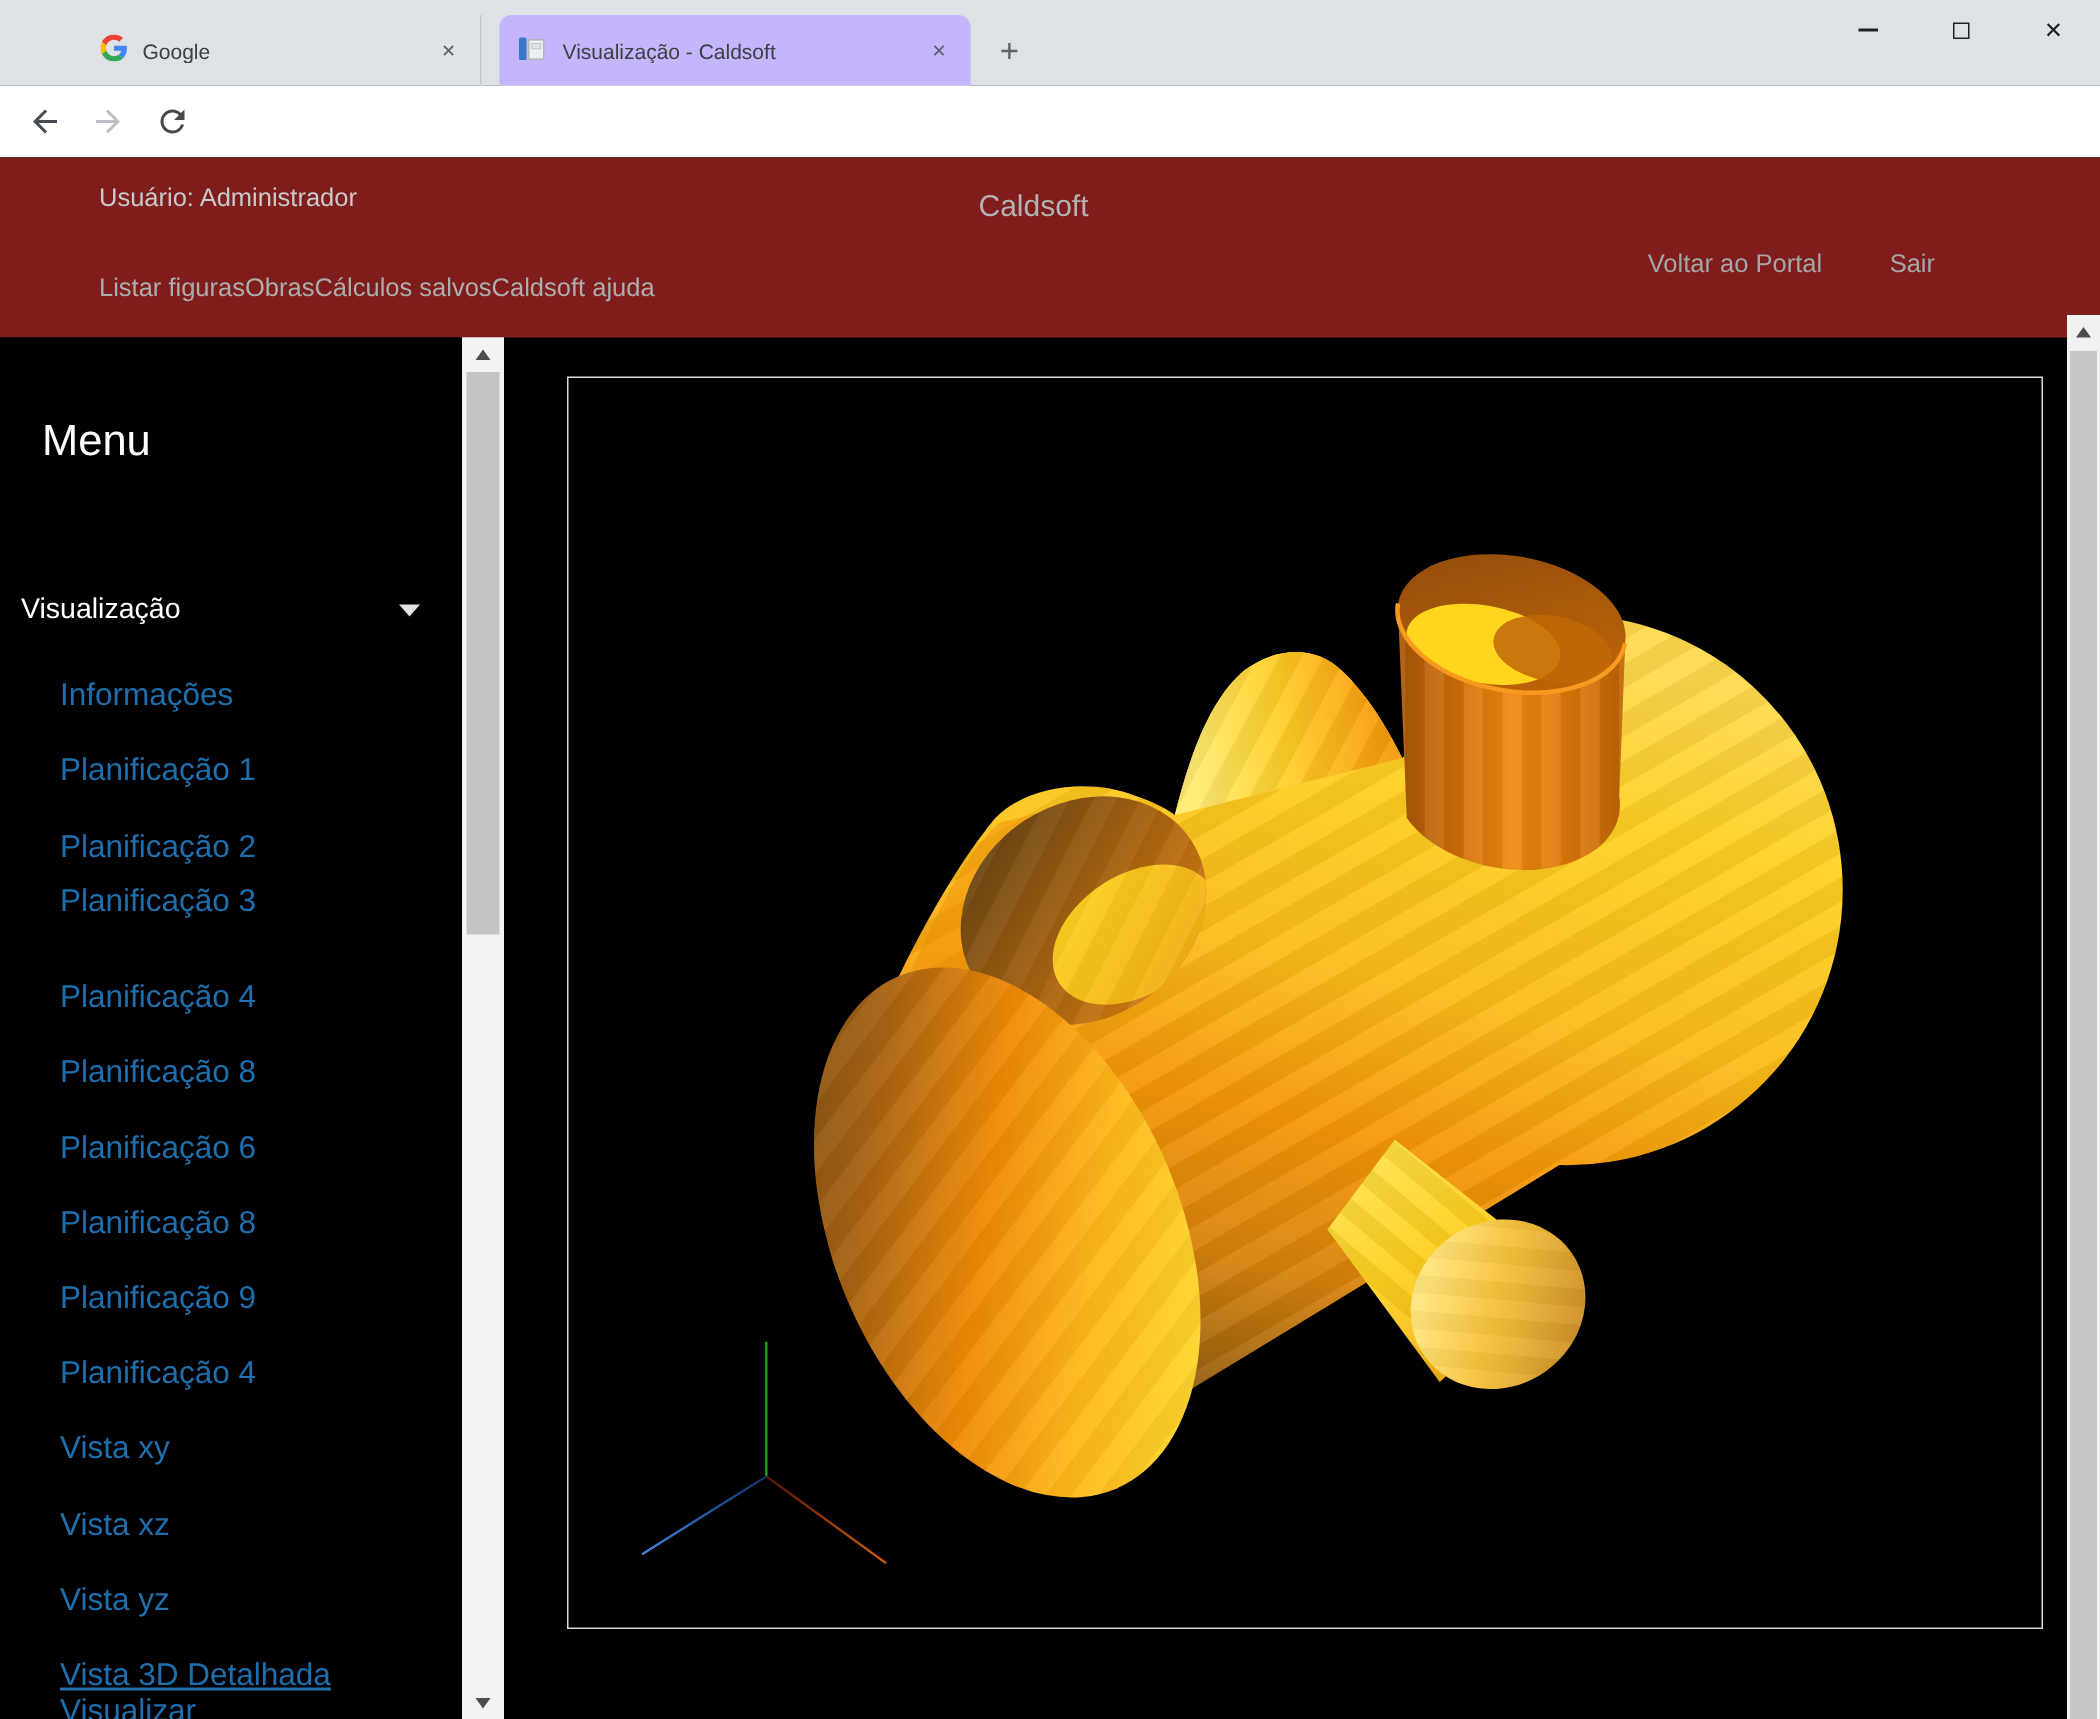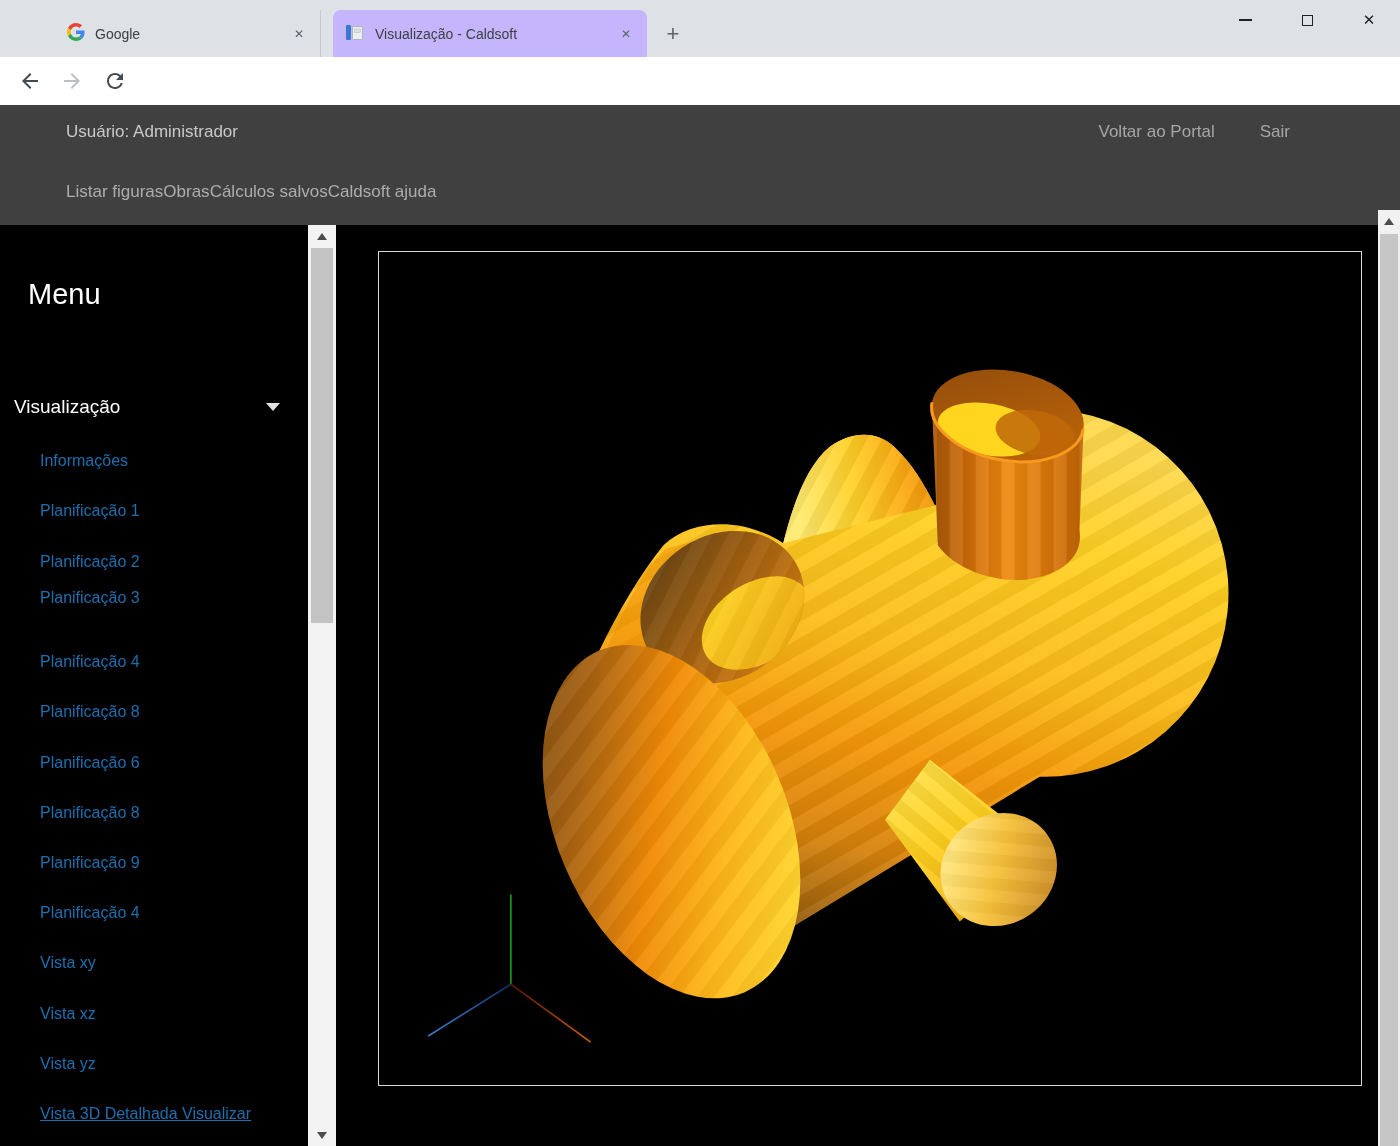--- a/index.html
+++ b/index.html
@@ -32,34 +32,34 @@
   #urlbar .lock { margin:0 10px 0 6px; }
   #url-text { font-size:15px; color:#202124; }
   #url-text .path { color:#5f6368; }
   #star { position:absolute; left:1263px; top:66px; font-size:21px; color:#5f6368; }
   #avatar { position:absolute; left:1312px; top:66px; width:30px; height:30px; border-radius:50%;
             color:#fff; font-size:14px; text-align:center; line-height:30px; }
   #menu-dots { position:absolute; left:1363px; top:66px; font-size:19px; color:#5f6368; letter-spacing:0; line-height:30px; }
 
   
   #page { position:absolute; left:0; top:105px; width:1400px; height:1041px; background:#000; }
-  #band { position:absolute; left:0; top:0; width:1400px; height:120px; background:#404040; }
+  #band { position:absolute; left:0; top:0; width:1400px; height:120px; background:#7f1d1d; }
   #user-label { position:absolute; left:66px; top:17px; font-size:17px; color:#c9c9c9; }
   #brand { position:absolute; left:0; top:22px; width:1378px; text-align:center; font-size:20px; color:#b3b3b3; }
   #band-right { position:absolute; right:110px; top:17px; display:flex; gap:45px; font-size:17px; color:#a6a6a6; }
-  #band-right span { cursor:pointer; }
+  #band-right span { cursor:pointer;margin-top:44px; }
   #main-nav { position:absolute; left:66px; top:77px; display:flex; font-size:17px; color:#adadad; }
   #main-nav span { cursor:pointer; }
 
   #sidebar { position:absolute; left:0; top:120px; width:308px; height:921px; background:#000; }
   #menu-title { position:absolute; left:28px; top:53px; font-size:29px; color:#fff; }
   #section-row { position:absolute; left:14px; top:171px; width:280px; color:#fff; font-size:19px; }
   #section-caret { position:absolute; left:266px; top:178px; width:0; height:0;
      border-left:7px solid transparent; border-right:7px solid transparent; border-top:8px solid #e2e2e2; }
-  .side-link { position:absolute; left:40px; font-size:16px; color:#1d6fae; text-decoration:none; cursor:pointer; }
+  .side-link { position:absolute; left:40px; font-size:21px; color:#1d6fae; text-decoration:none; cursor:pointer; }
   .side-link.underline { text-decoration:underline; }
 
   
   .sb { background:#f3f3f3; }
   #inner-sb { position:absolute; left:308px; top:120px; width:28px; height:921px; }
   .sb-btn { position:absolute; left:0; width:100%; height:22px; background:#f3f3f3;
             display:flex; align-items:center; justify-content:center; }
   .tri-up { width:0; height:0; border-left:5px solid transparent; border-right:5px solid transparent;
             border-bottom:7px solid #4c4c4c; }
   .tri-down { width:0; height:0; border-left:5px solid transparent; border-right:5px solid transparent;
@@ -142,20 +142,21 @@
     </div>
     <span id="star">☆</span>
     <div id="avatar" style="background:#7248b7;">C</div>
     <span id="menu-dots">⋮</span>
   </div>
 
   <div id="page">
 
     <div id="band">
       <span id="user-label">Usuário: Administrador</span>
+      <div id="brand">Caldsoft</div>
       <div id="band-right">
         <span>Voltar ao Portal</span>
         <span>Sair</span>
       </div>
       <div id="main-nav">
         <span>Listar figuras</span>
         <span>Obras</span>
         <span>Cálculos salvos</span>
         <span>Caldsoft ajuda</span>
       </div>

